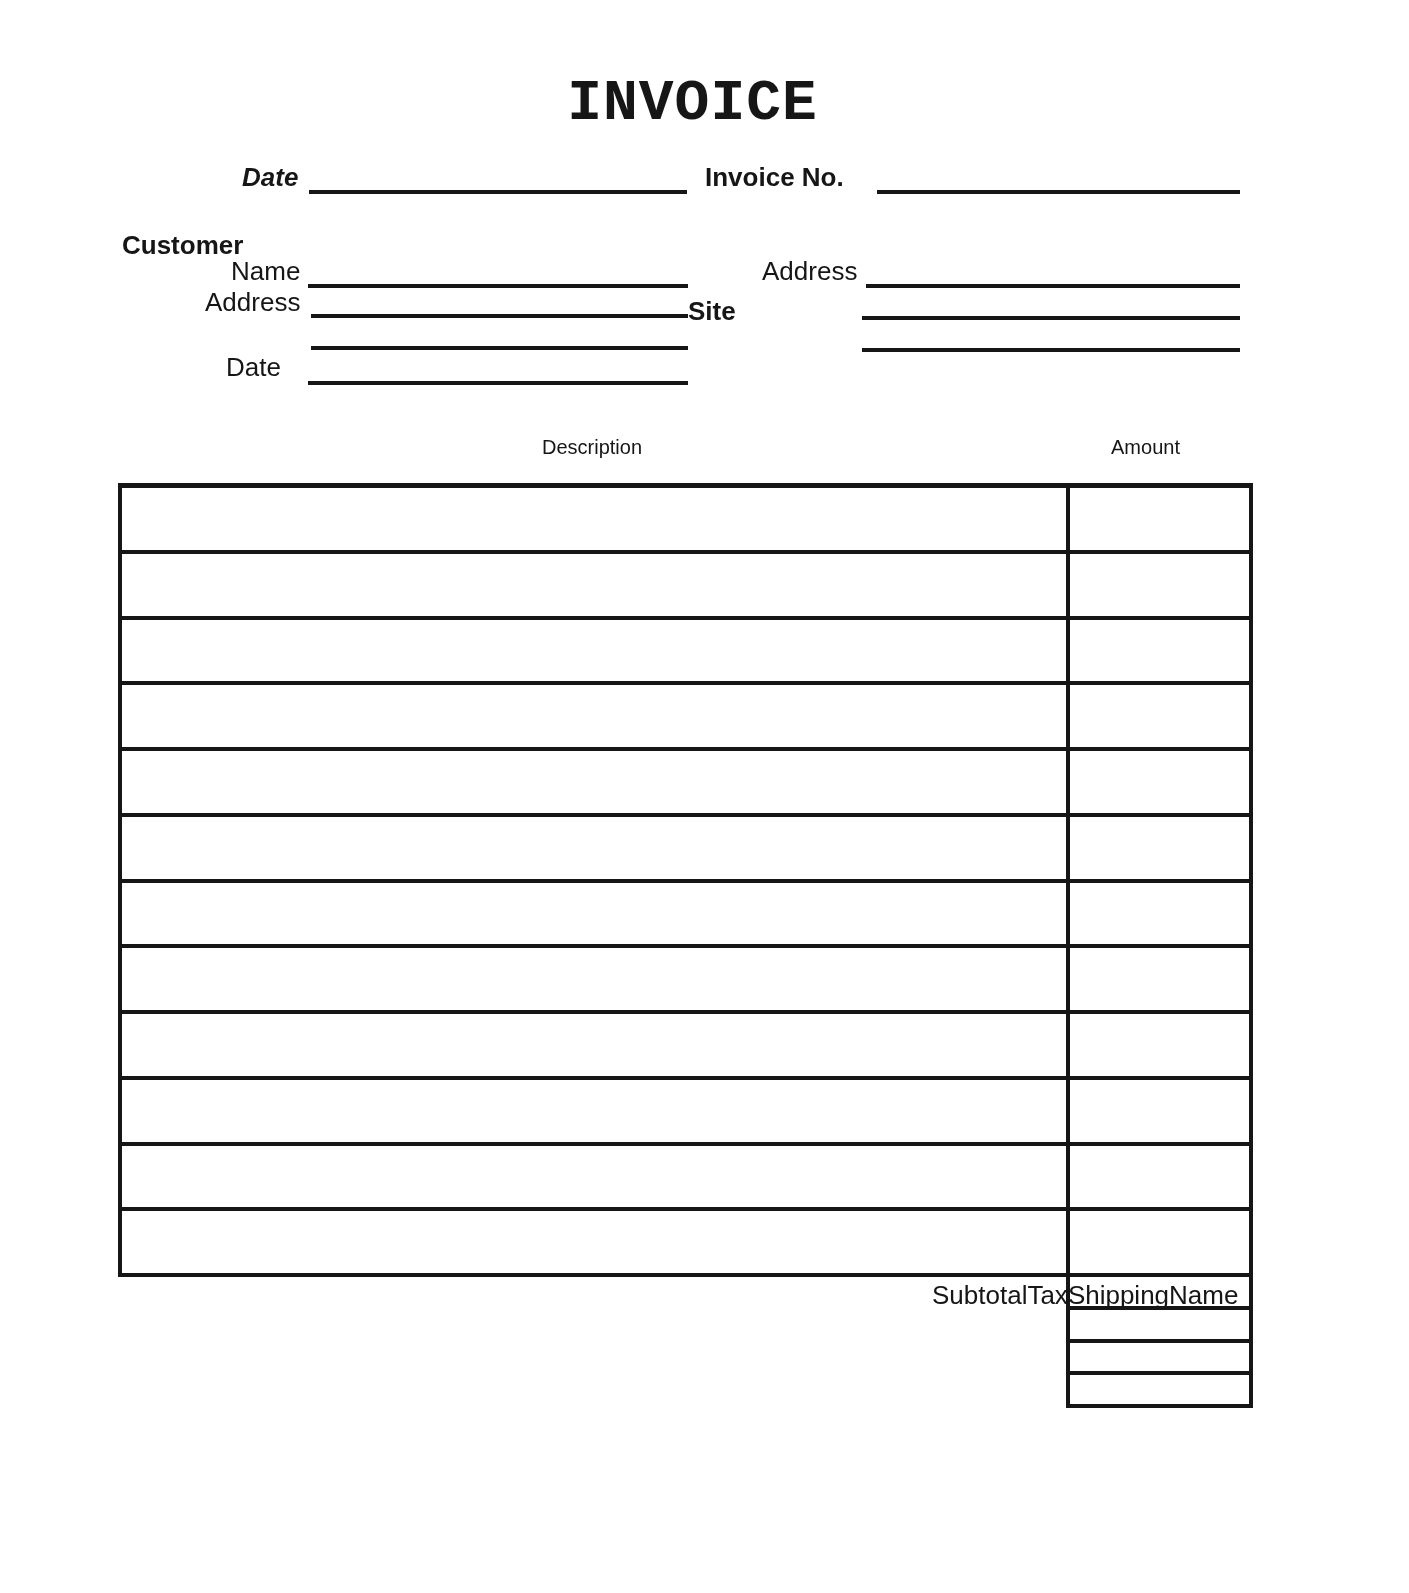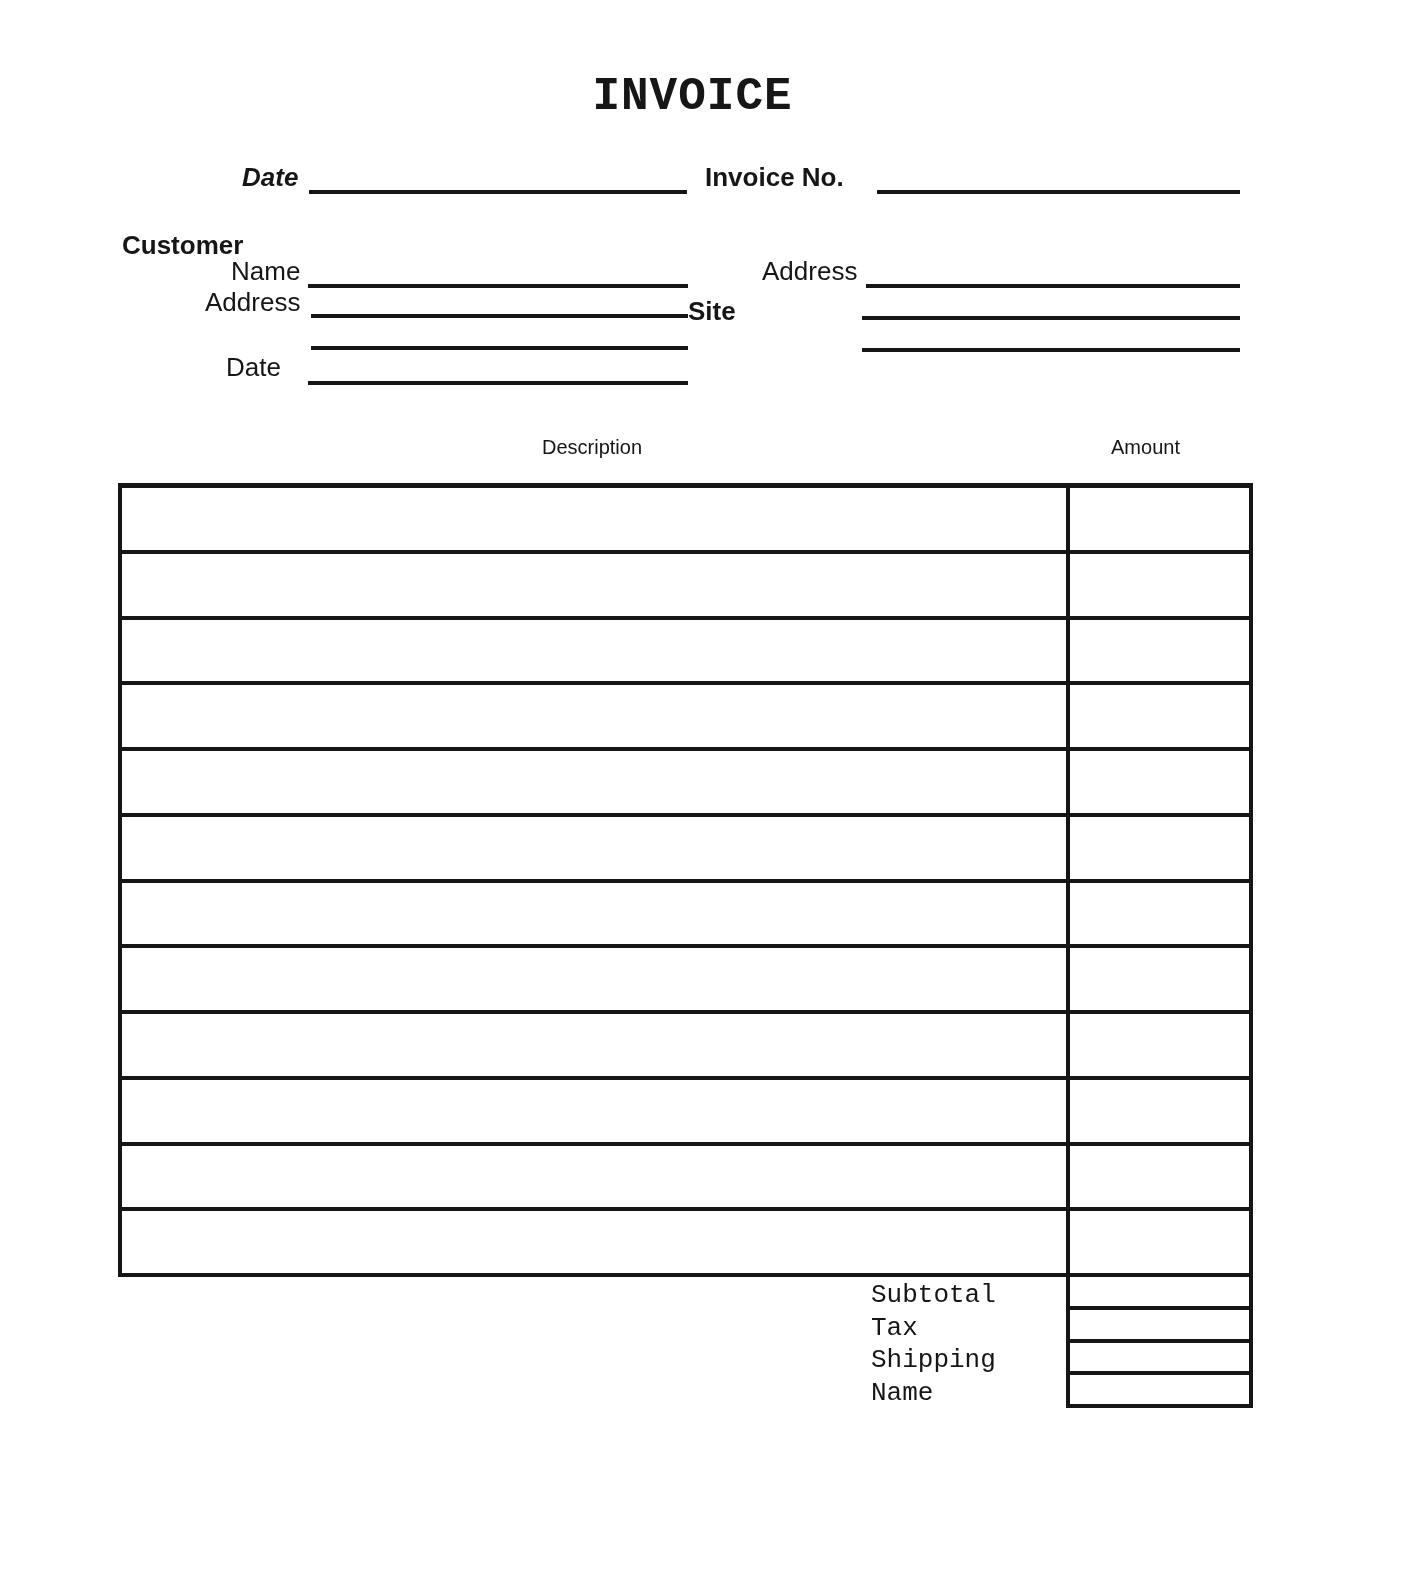--- a/index.html
+++ b/index.html
@@ -15,21 +15,21 @@
     color:var(--ink);
     font-family:"Liberation Sans","DejaVu Sans",sans-serif;
     overflow:hidden;
   }
   .title{
     position:absolute;
     top:72px;left:0;width:1385px;
     text-align:center;
     font-family:"Liberation Mono","DejaVu Sans Mono",monospace;
     font-weight:700;
-    font-size:46px;
+    font-size:58px;
     line-height:1.1;
     letter-spacing:1px;
   }
   .lbl{
     position:absolute;
     font-size:26px;
     line-height:1.1;
     white-space:nowrap;
   }
   .lbl.bold{font-weight:700;}
@@ -88,25 +88,24 @@
   .summary-cell{
     flex:1;
     box-sizing:border-box;
     border-bottom:4px solid var(--ink);
     font-size:24px;
     padding:1px 8px;
   }
   .summary-cell:last-child{border-bottom:none;}
   .summary-labels{
     position:absolute;
-    left:871px;top:1279px;
+    left:932px;top:1279px;
     width:175px;
     display:flex;
-    flex-direction:column;
-    font-family:Liberation Mono, monospace;
+    flex-direction:row;
   }
   .summary-label{
     height:32.5px;
     line-height:32.5px;
     font-size:26px;
     white-space:nowrap;
   }
 </style>
 </head>
 <body>

